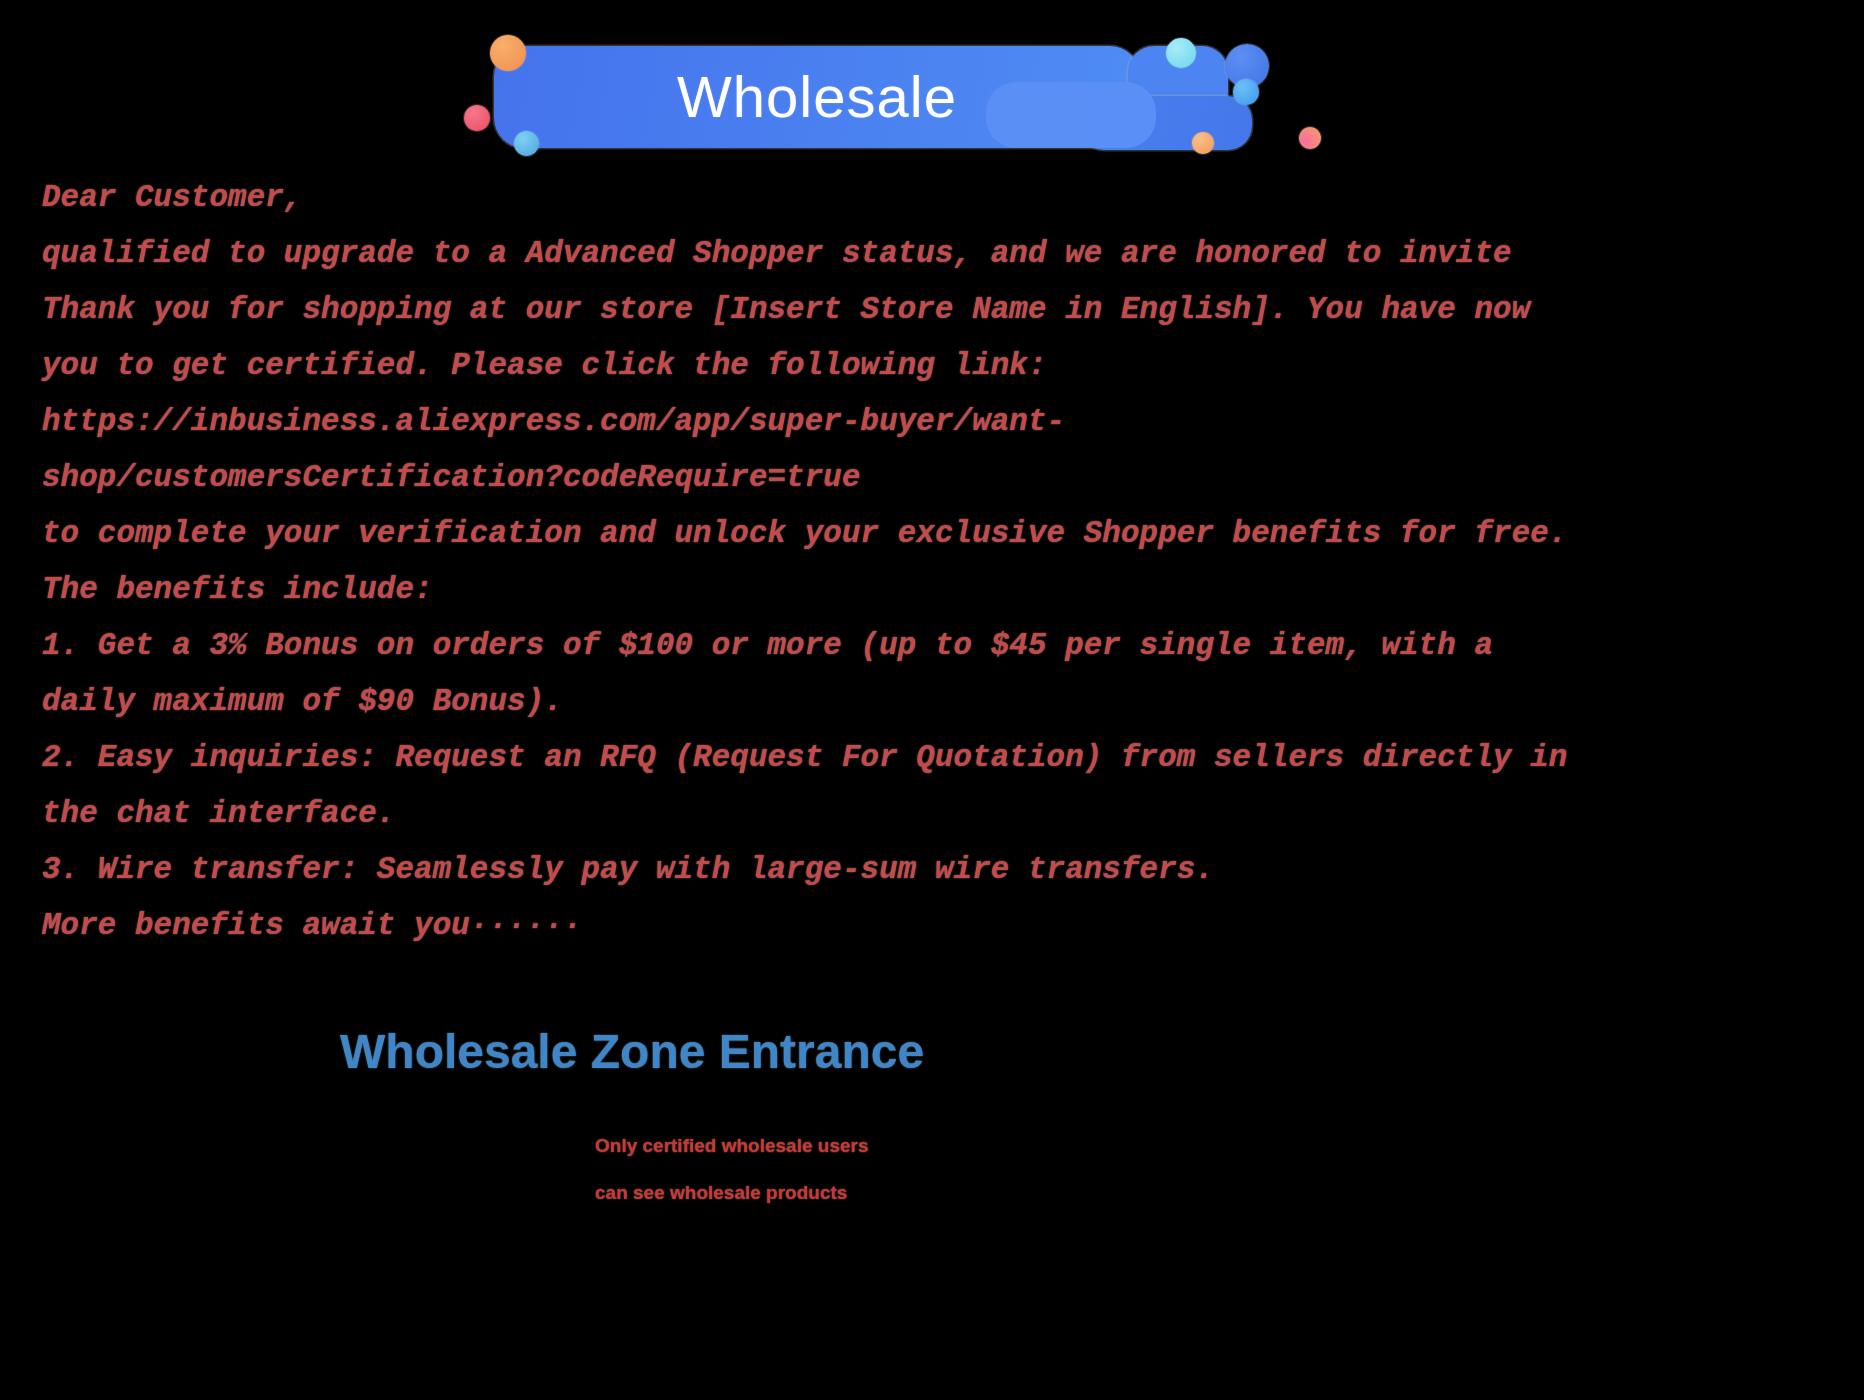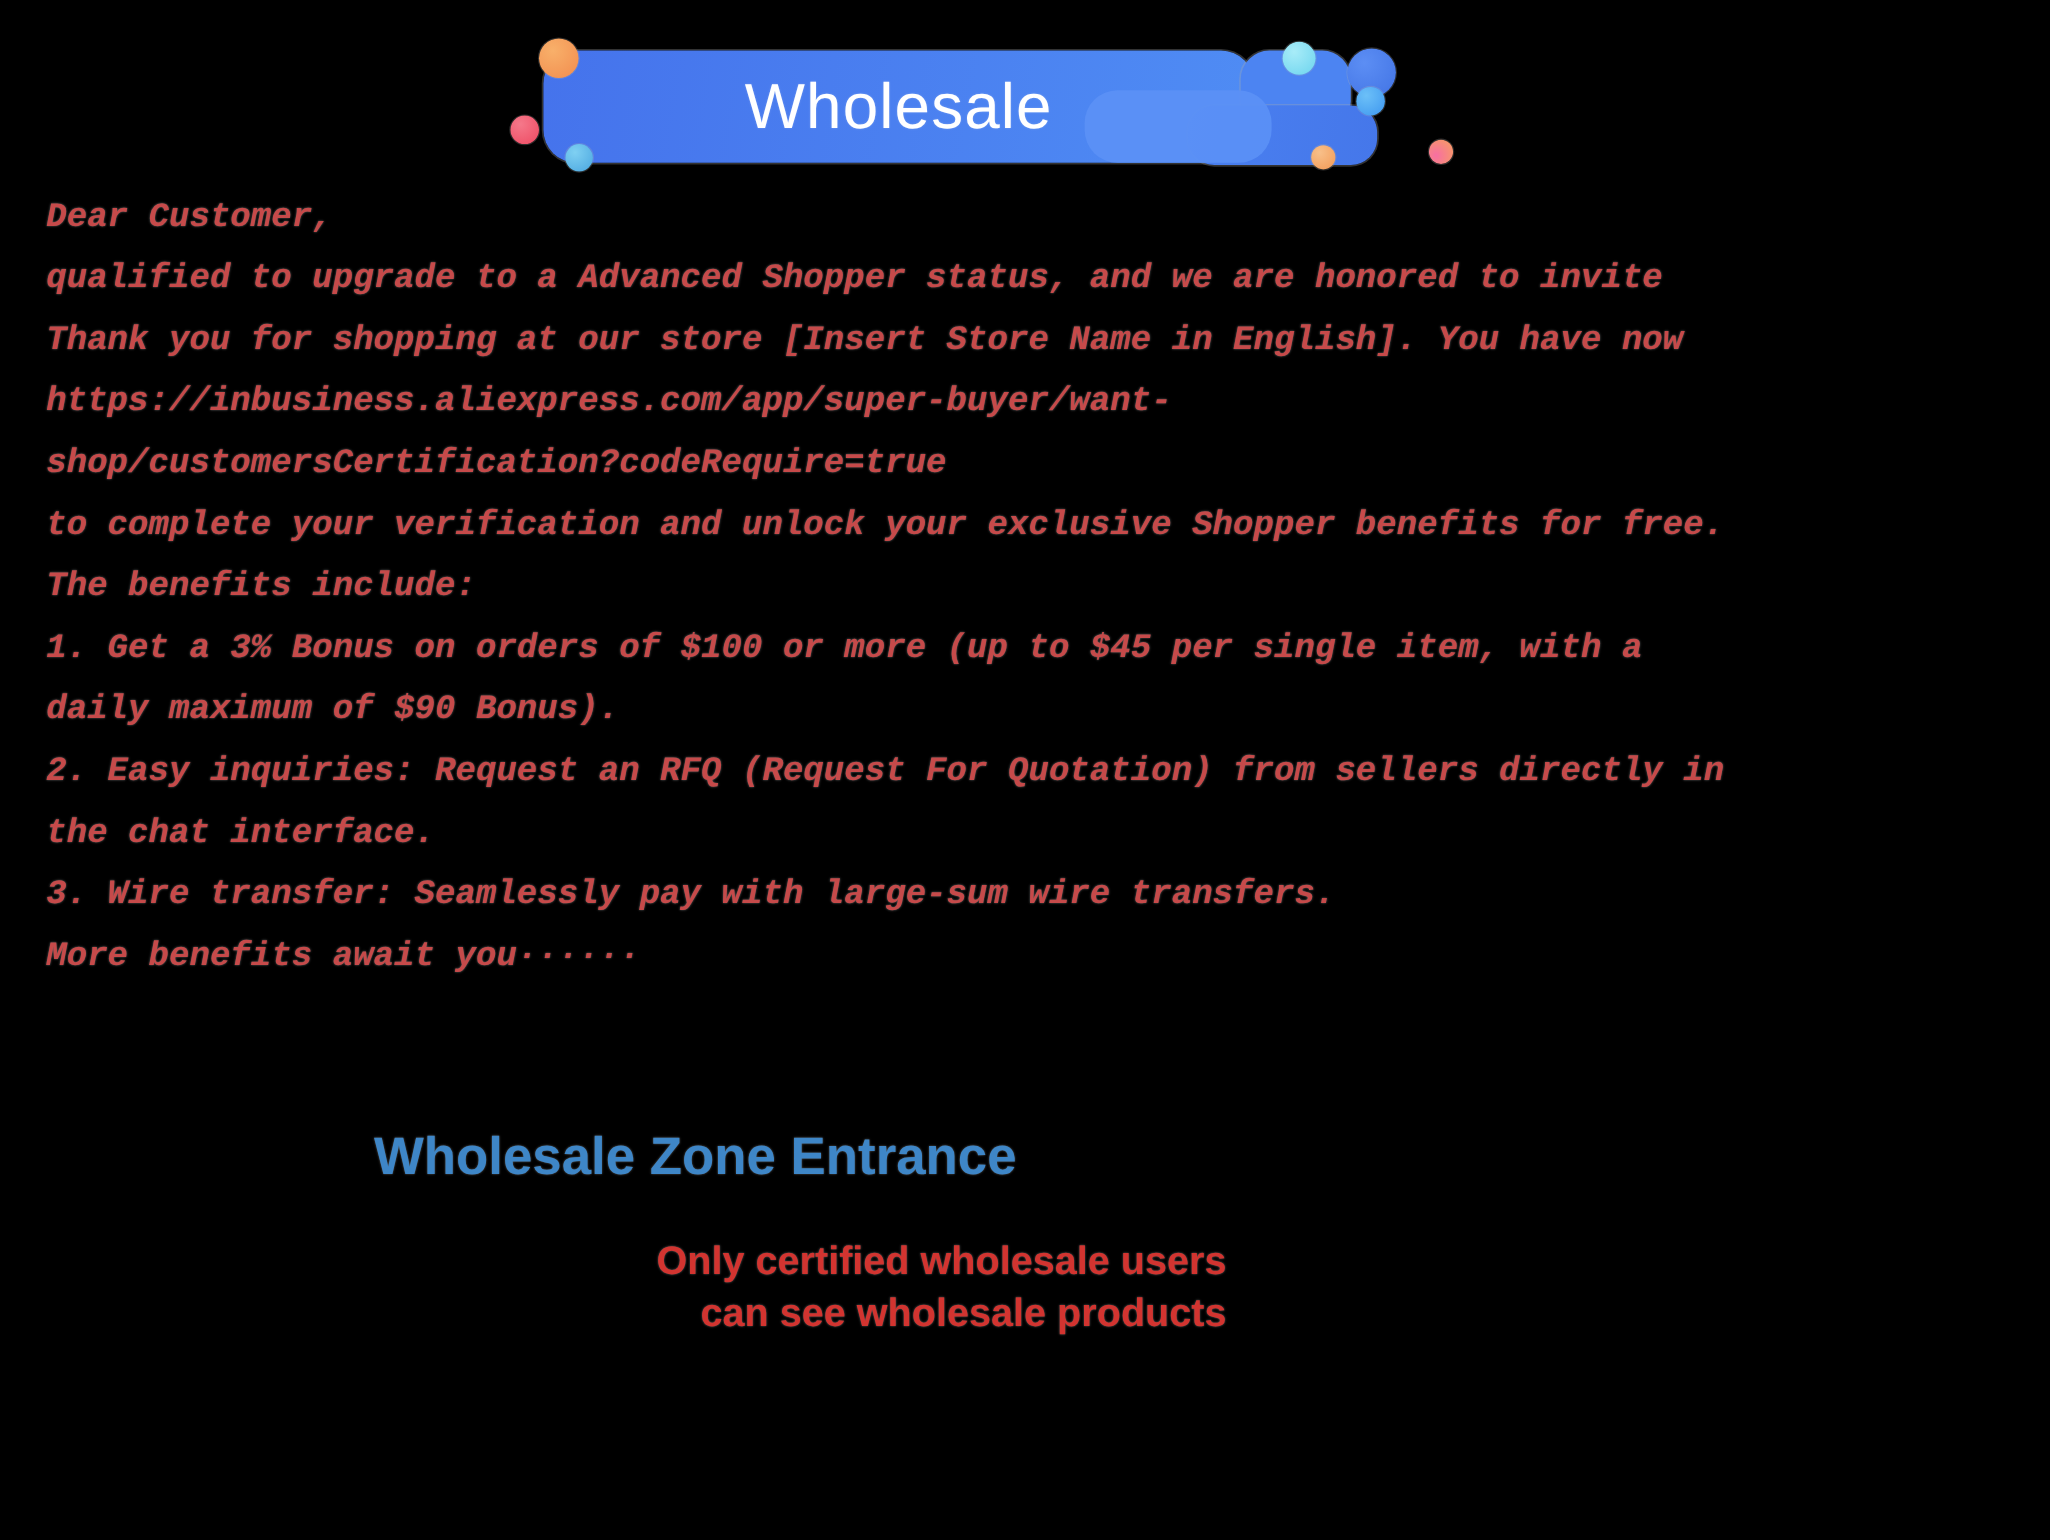--- a/index.html
+++ b/index.html
@@ -65,22 +65,22 @@
   .zone-heading{
     position:absolute;left:340px;top:1024px;
     font-size:48px;font-weight:bold;letter-spacing:0;
     color:var(--heading-blue);
     white-space:nowrap;
     text-shadow:0 0 2px rgba(140,140,140,.7);
   }
   
   .notice{
     position:absolute;left:595px;top:1122px;width:520px;
-    text-align:right;
-    font-size:36px;font-weight:bold;line-height:47px;
+    text-align:left;
+    font-size:19px;font-weight:bold;line-height:47px;
     color:var(--notice-red);
     text-shadow:0 0 2px rgba(150,150,150,.7);
   }
 </style>
 </head>
 <body>
 
 <div id="canvas">
 
   <div>
@@ -98,20 +98,21 @@
     <span class="dot dot-orange-right"></span>
     <span class="dot dot-pink-right"></span>
 
     <div class="banner-title">Wholesale</div>
   </div>
 
   <div class="letter">
     <div>Dear Customer,</div>
     <div>qualified to upgrade to a Advanced Shopper status, and we are honored to invite</div>
     <div>Thank you for shopping at our store [Insert Store Name in English]. You have now</div>
+    <div>you to get certified. Please click the following link:</div>
     <div>https://inbusiness.aliexpress.com/app/super-buyer/want-</div>
     <div>shop/customersCertification?codeRequire=true</div>
     <div>to complete your verification and unlock your exclusive Shopper benefits for free.</div>
     <div>The benefits include:</div>
     <div>1. Get a 3% Bonus on orders of $100 or more (up to $45 per single item, with a</div>
     <div>daily maximum of $90 Bonus).</div>
     <div>2. Easy inquiries: Request an RFQ (Request For Quotation) from sellers directly in</div>
     <div>the chat interface.</div>
     <div>3. Wire transfer: Seamlessly pay with large-sum wire transfers.</div>
     <div>More benefits await you······</div>

